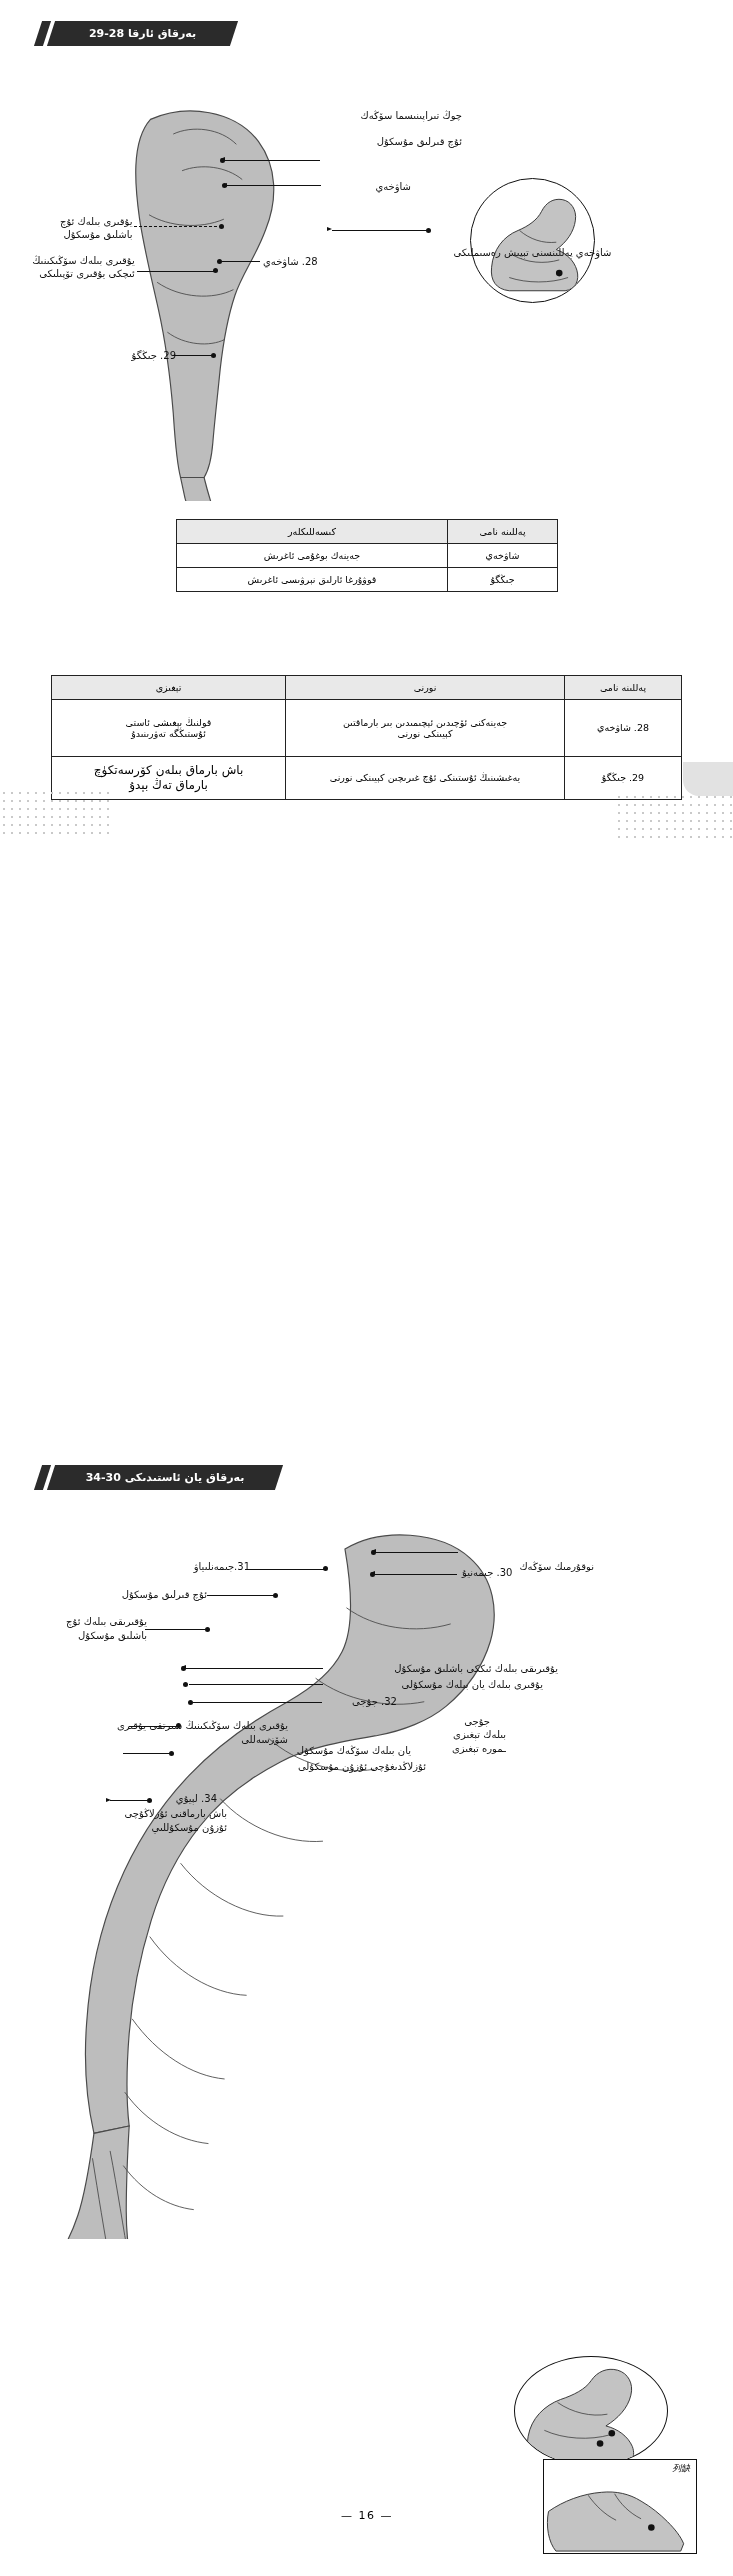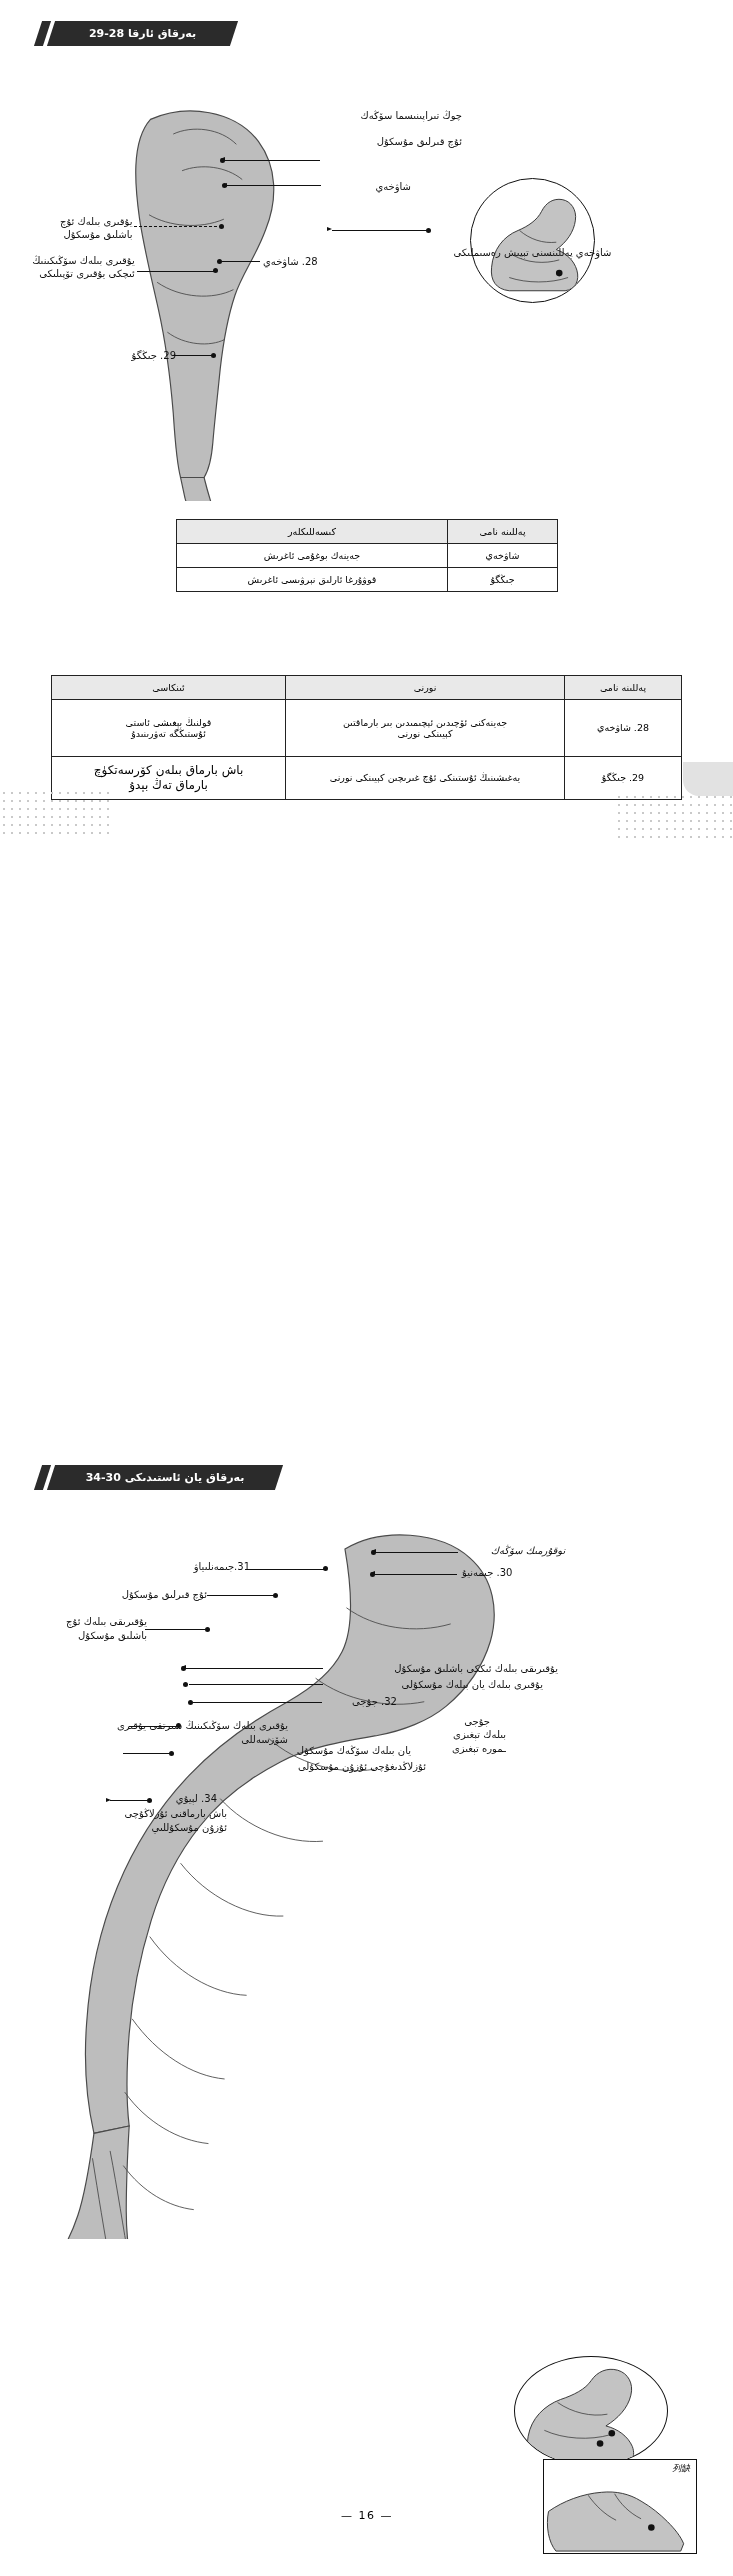--- a/index.html
+++ b/index.html
@@ -274,21 +274,21 @@
       </tbody>
     </table>
   </div>
 
   <div class="table-2-wrap" style="position:absolute; left:51px; top:646px; width:631px;">
     <table class="doc-table" style="width:631px;">
       <thead>
         <tr>
           <td style="width:117px;">پەللىنە نامى</td>
           <td style="width:279px;">نورنى</td>
-          <td>ئىنكاسى</td>
+          <td>تېغىزى</td>
         </tr>
       </thead>
       <tbody>
         <tr style="height:57px;">
           <td>28. شاۋخەي</td>
           <td style="white-space:pre-line;">جەينەكنى ئۆچىدىن ئېچىمىدىن بىر بارماقتىن
 كېيىنكى نورنى</td>
           <td style="white-space:pre-line;">قولنىڭ بېغىشى ئاستى
 ئۇستىڭگە تەۋرىنىدۇ</td>
         </tr>
@@ -423,21 +423,21 @@
     <div class="dot" style="left:176px; top:233px;"></div>
     <div class="leader" style="left:129px; top:236px; width:48px;"></div>
 
     <div class="dot" style="left:169px; top:261px;"></div>
     <div class="leader" style="left:123px; top:263px; width:47px;"></div>
 
     <div class="dot" style="left:147px; top:308px;"></div>
     <div class="leader" style="left:110px; top:310px; width:38px;"></div>
     <div class="arrowhead arrow-right" style="left:106px; top:308px;"></div>
 
-    <div class="fig-label" style="left:462px; top:54px; width:132px; text-align:center;font-style:italic;">نوقۇرمىك سۆڭەك</div>
+    <div class="fig-label" style="left:462px; top:70px; width:132px; text-align:right;">نوقۇرمىك سۆڭەك</div>
     <div class="fig-label" style="left:462px; top:76px; width:132px; text-align:left;">30. جىمەنيۇ</div>
     <div class="fig-label" style="left:147px; top:70px; width:103px; text-align:right;">31.جىمەنلىياۋ</div>
     <div class="fig-label" style="left:97px; top:98px; width:110px; text-align:right;">ئۇچ قىرلىق مۇسكۇل</div>
     <div class="fig-label" style="left:40px; top:125px; width:107px; text-align:right;">يۇقىرىقى بىلەك ئۇچ
 باشلىق مۇسكۇل</div>
     <div class="fig-label" style="left:323px; top:172px; width:235px; text-align:right;">يۇقىرىقى بىلەك ئىككى باشلىق مۇسكۇل</div>
     <div class="fig-label" style="left:323px; top:188px; width:220px; text-align:right;">يۇقىرى بىلەك يان بىلەك مۇسكۇلى</div>
     <div class="fig-label" style="left:323px; top:205px; width:103px; text-align:center;">32. جۇجى</div>
     <div class="fig-label" style="left:424px; top:225px; width:66px; text-align:right;">جۇجى</div>
     <div class="fig-label" style="left:396px; top:238px; width:110px; text-align:right;">بىلەك تېغىزى

